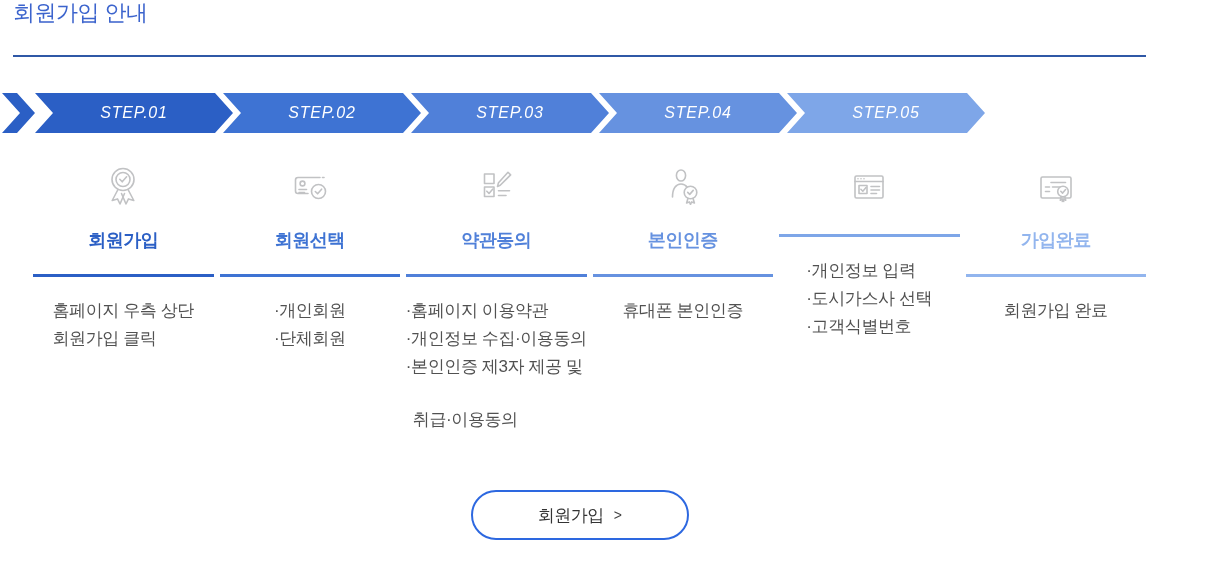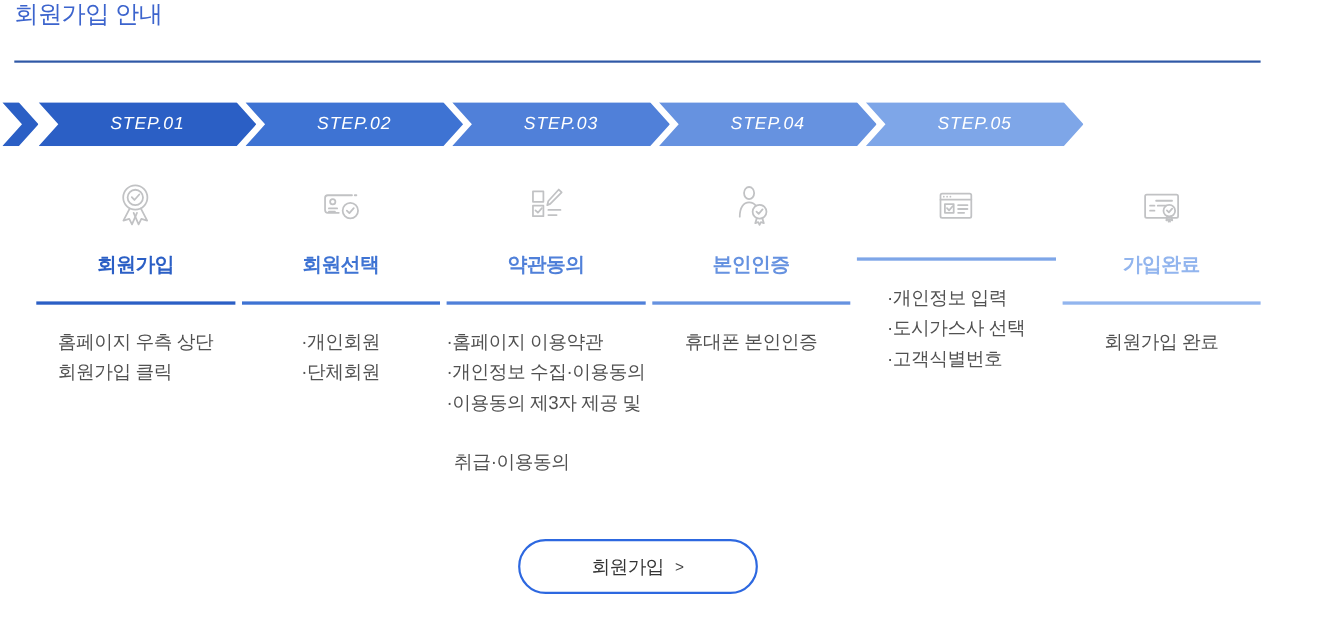--- a/index.html
+++ b/index.html
@@ -126,21 +126,21 @@
           <path d="M26.5 27.8 H37.5"></path>
           <path d="M26.5 32.5 H34"></path>
         </svg>
       </div>
       <div class="stitle">약관동의</div>
       <div class="underline"></div>
       <div class="details">
         <div class="dbox">
           <div class="dline">·홈페이지 이용약관</div>
           <div class="dline">·개인정보 수집·이용동의</div>
-          <div class="dline">·이용동의 제3자 제공 및</div>
+          <div class="dline">·본인인증 제3자 제공 및</div>
           <div class="dline cont">취급·이용동의</div>
         </div>
       </div>
     </div>
 
     <div class="col s4">
       <div class="icon">
         <svg width="48" height="48" viewBox="0 0 48 48">
           <ellipse cx="22" cy="12.5" rx="4.6" ry="5.5"></ellipse>
           <path d="M13.5 34 c0 -8.5 3.6 -13 8.5 -13 c2.6 0 4.8 1.2 6.3 3.3"></path>

